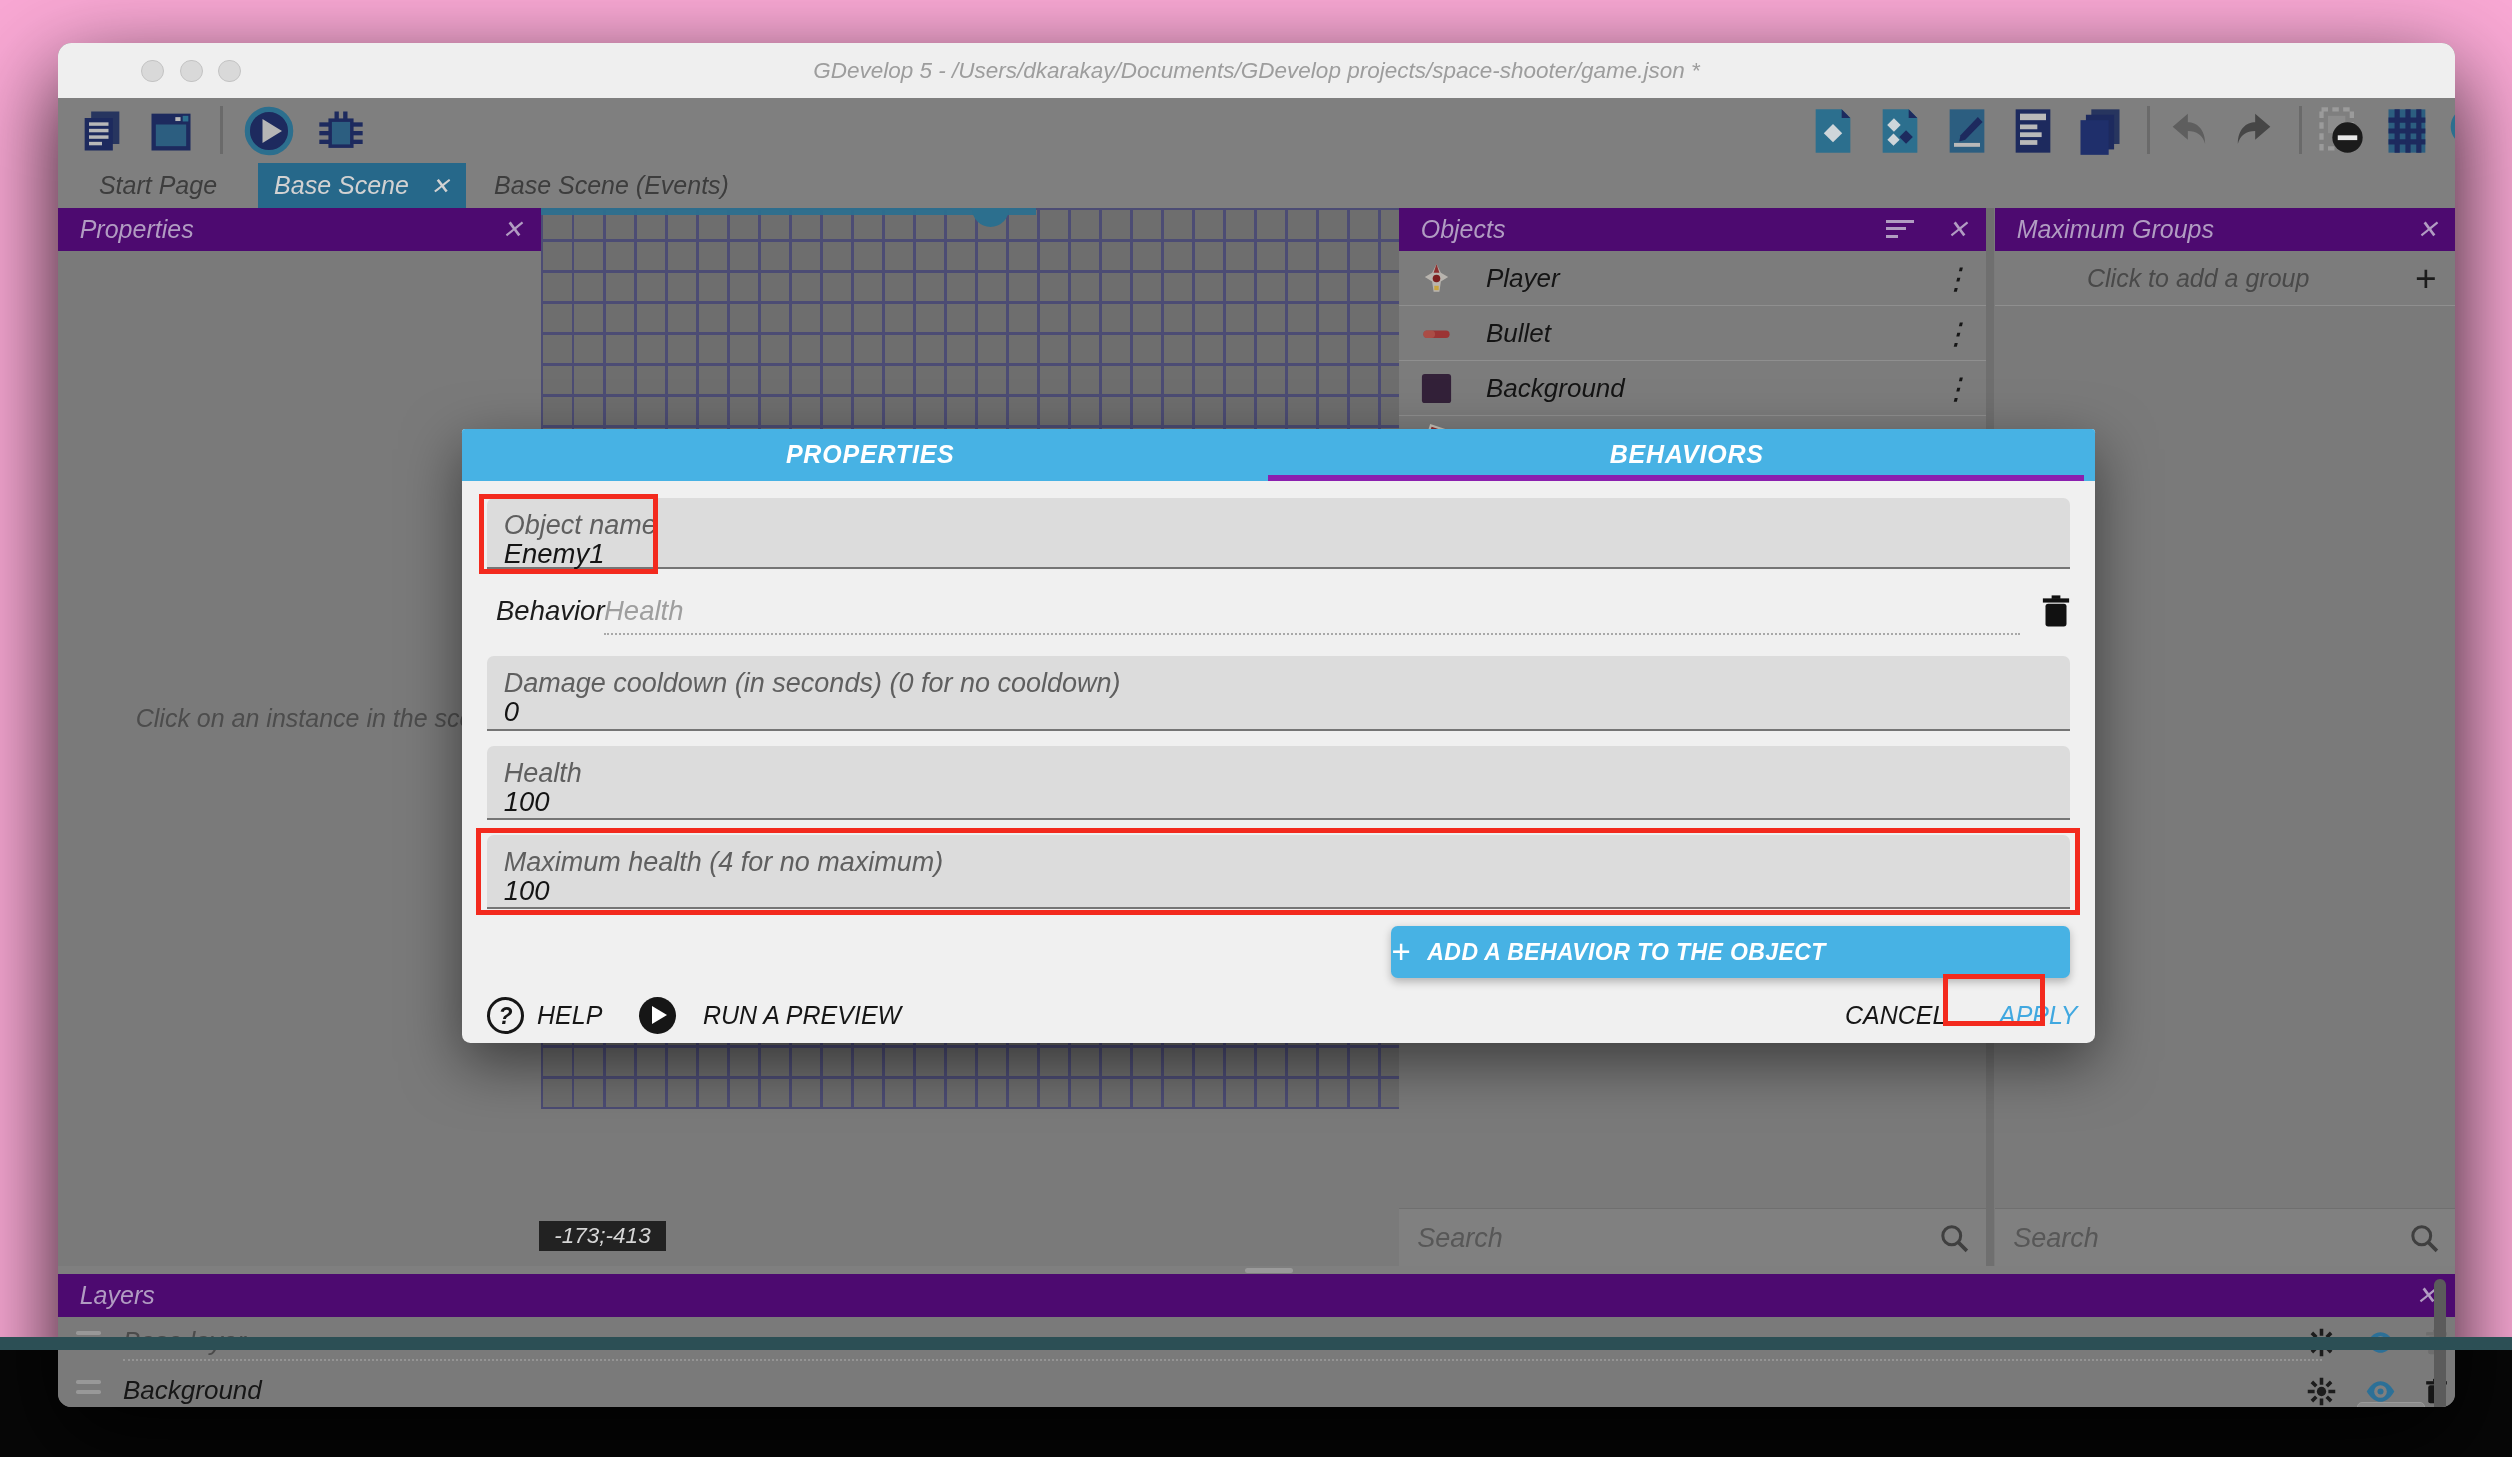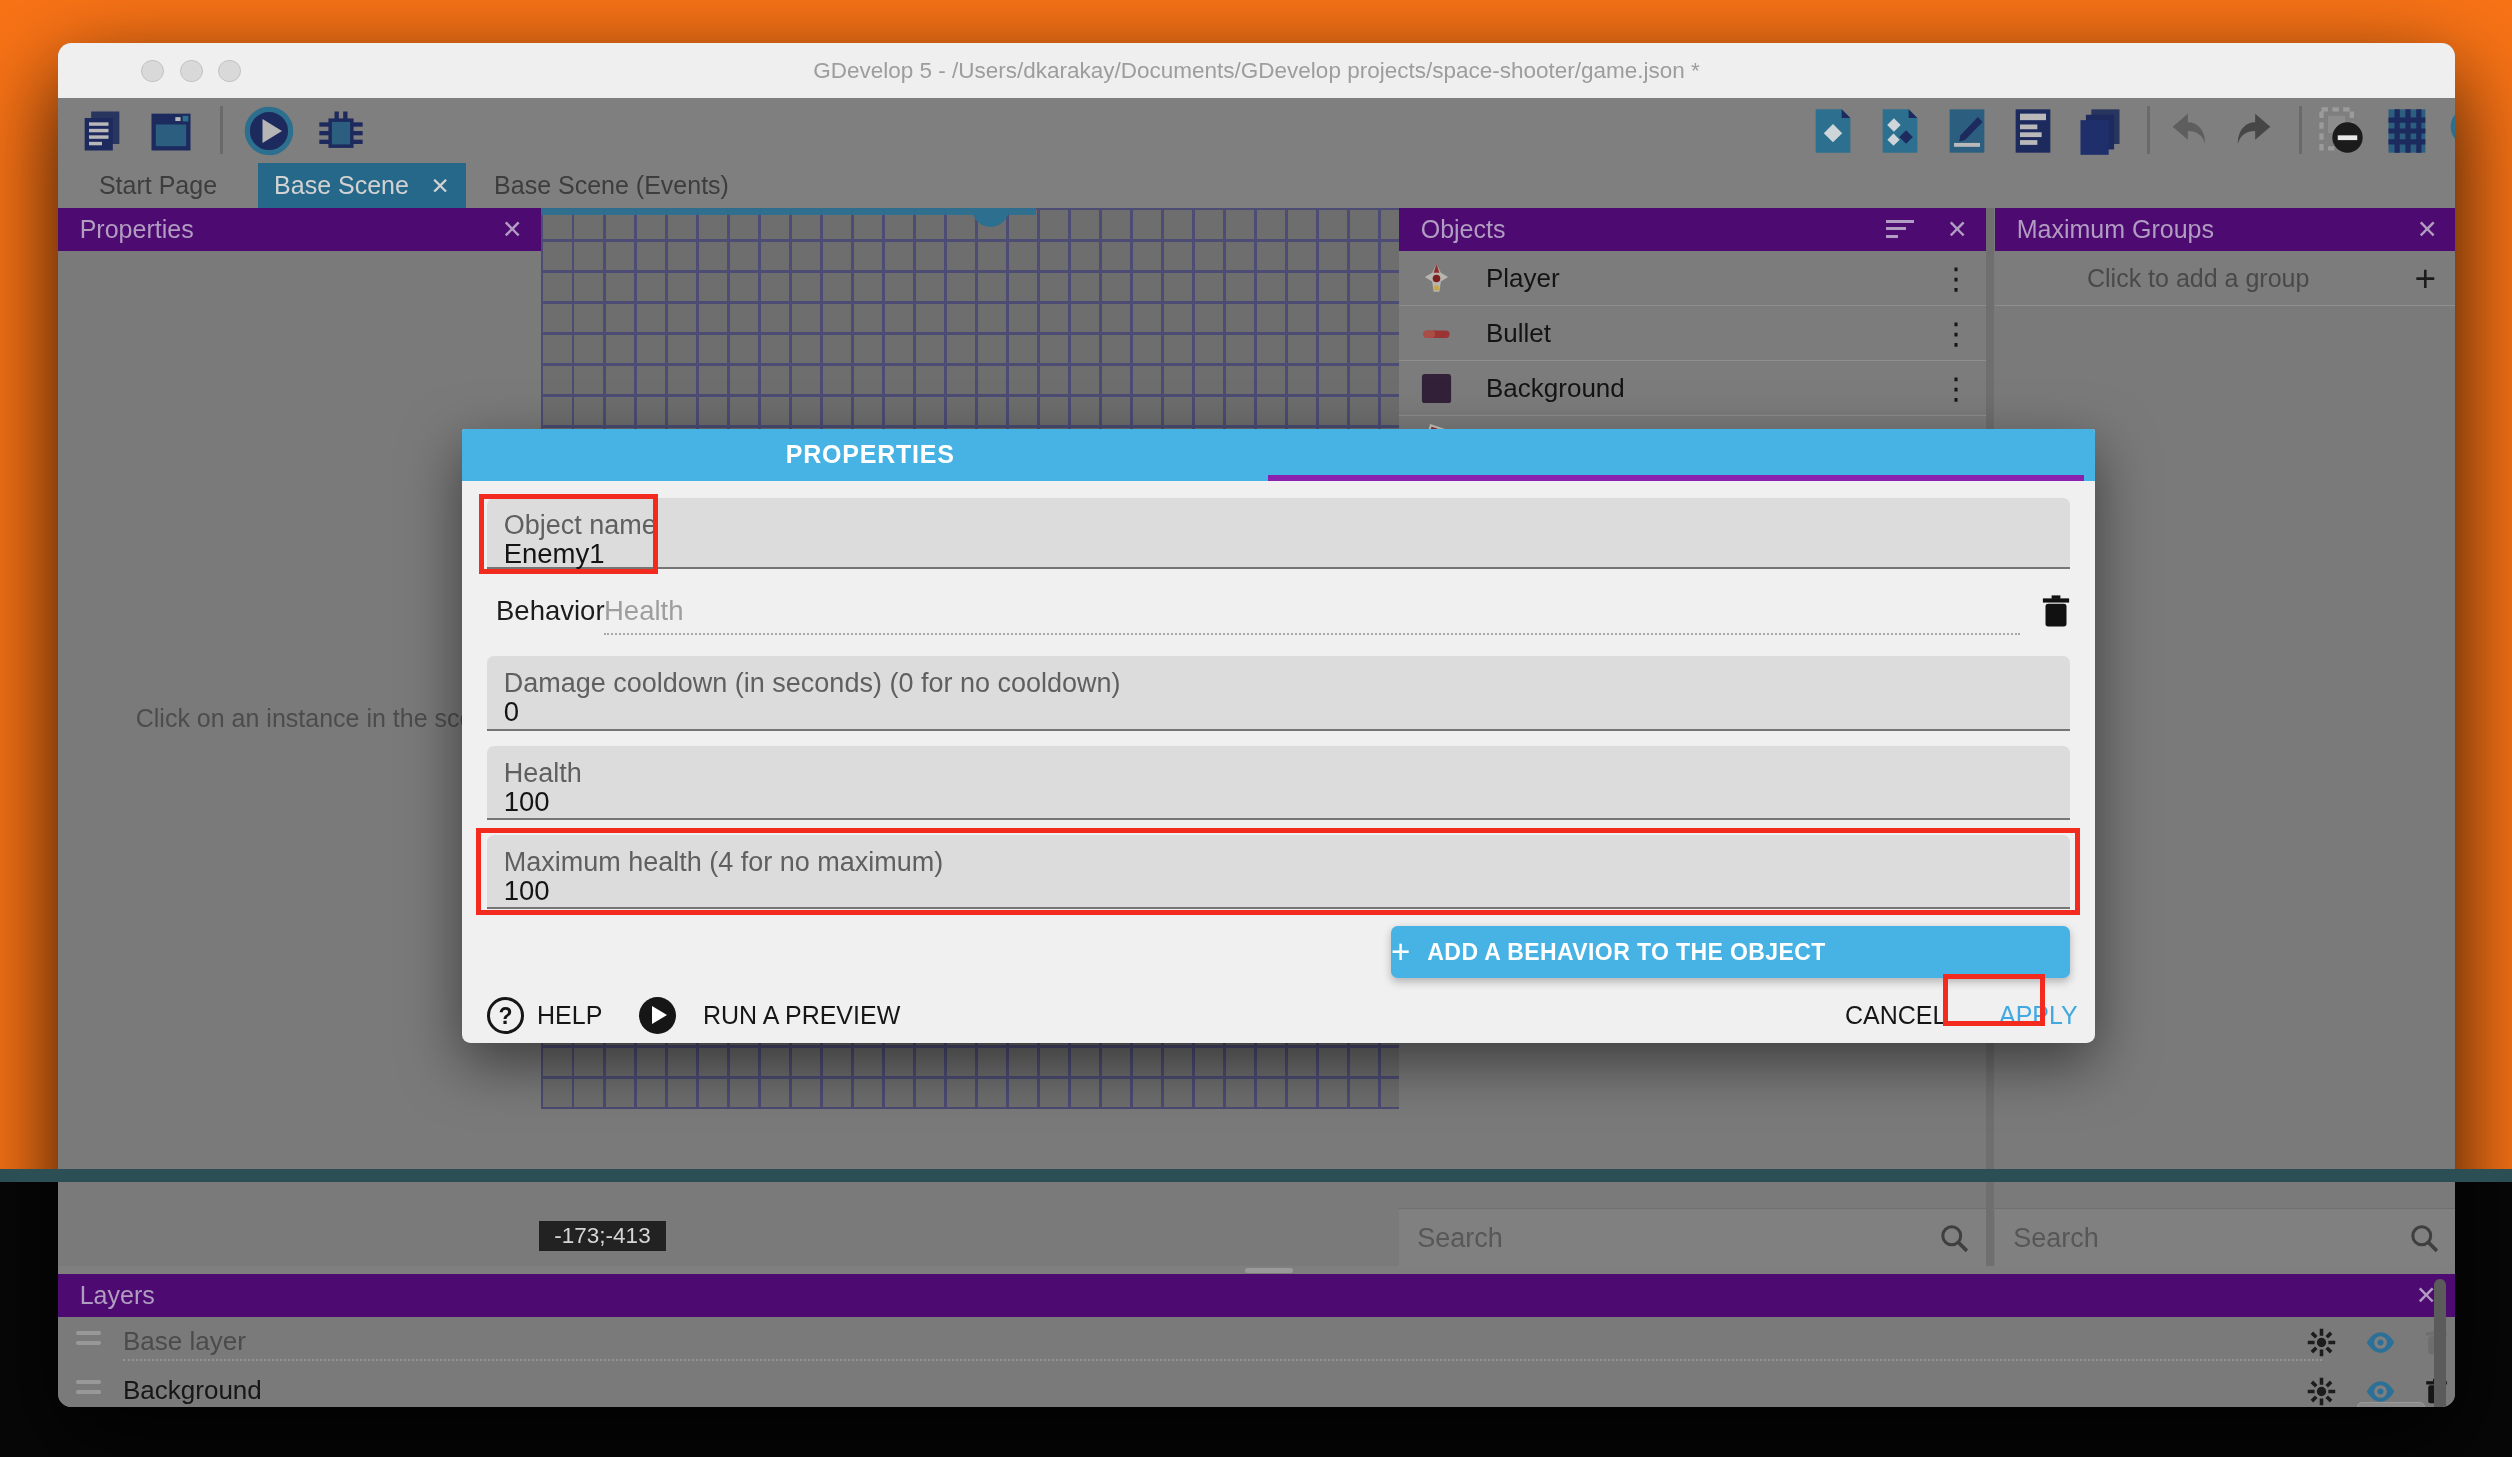--- a/index.html
+++ b/index.html
@@ -1,17 +1,17 @@
 <!DOCTYPE html>
 <html style="font-size:13.3px"><head>
 <meta charset="utf-8">
 <style>
   * { margin:0; padding:0; box-sizing:border-box; }
   html,body { width:2512px; height:1458px; background:#070707; font-family:"Liberation Sans", sans-serif; overflow:hidden; }
-  .page { position:relative; width:2512px; height:1182px; background:#f97316; }
+  .page { position:relative; width:2512px; height:1350px; background:#f9a8d4;font-style:italic; }
   .desk-strip { position:absolute; left:0; right:0; bottom:0; height:13.3px; background:#2c4f55; }
 
   
   .window { position:absolute; left:58px; top:43px; width:2397px; height:1364px; background:#7f7f7f;
             border-radius:13.3px; overflow:hidden; box-shadow:0 33px 92px rgba(0,0,0,.85); }
   .titlebar { position:absolute; left:0; top:0; width:100%; height:55px; background:#efefef; }
   .tl { position:absolute; top:16.7px; width:22.5px; height:22.5px; border-radius:50%; background:#d9d9d9; border:0.8px solid #c3c3c3; }
   .title-text { position:absolute; left:0; right:0; top:0; height:55px; line-height:55px; text-align:center;
                 color:#9d9d9d; font-size:22.5px; white-space:nowrap; }
 
@@ -441,20 +441,21 @@
       </div>
 
       <span class="swatch"></span>
 
       <div class="lay-scroll"></div>
     </div>
 
     <div class="dialog">
       <div class="dlg-tabs">
         <div class="dlg-tab" style="left:0">PROPERTIES</div>
+        <div class="dlg-tab" style="left:50%">BEHAVIORS</div>
         <div class="dlg-underline"></div>
       </div>
 
       <div class="dfield" style="top:69px; height:71px">
         <span class="flabel">Object name</span>
         <span class="fvalue">Enemy1</span>
       </div>
 
       <div class="bhv-row">
         <span class="bhv-label">Behavior</span>

